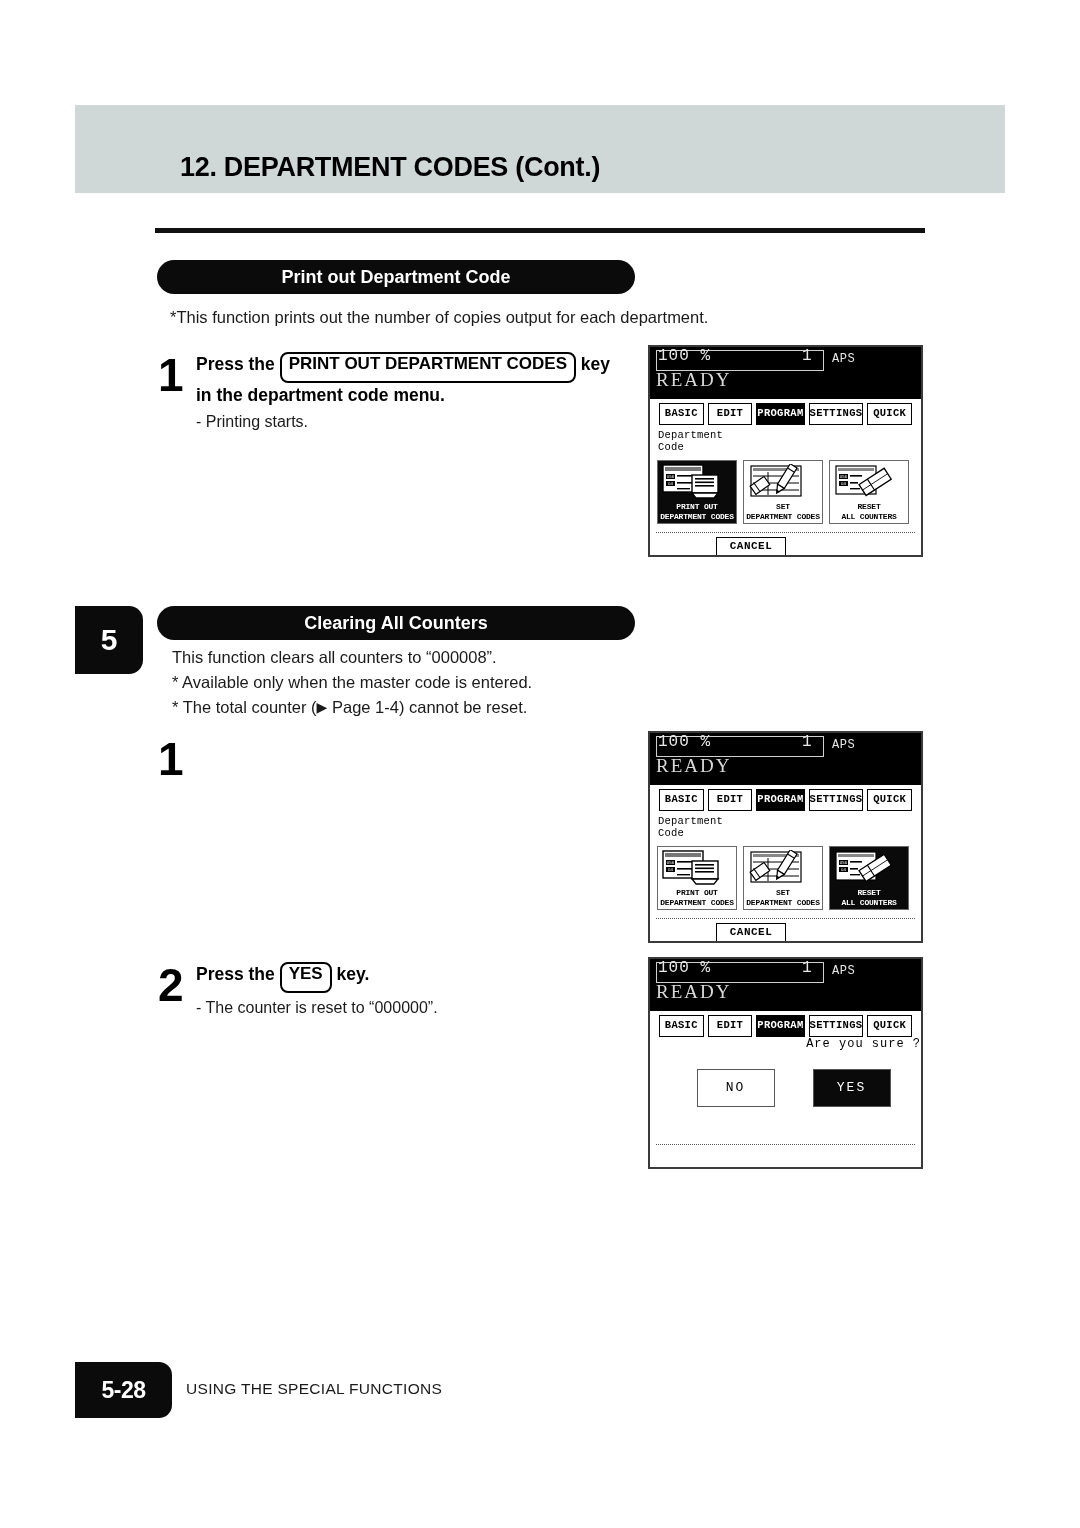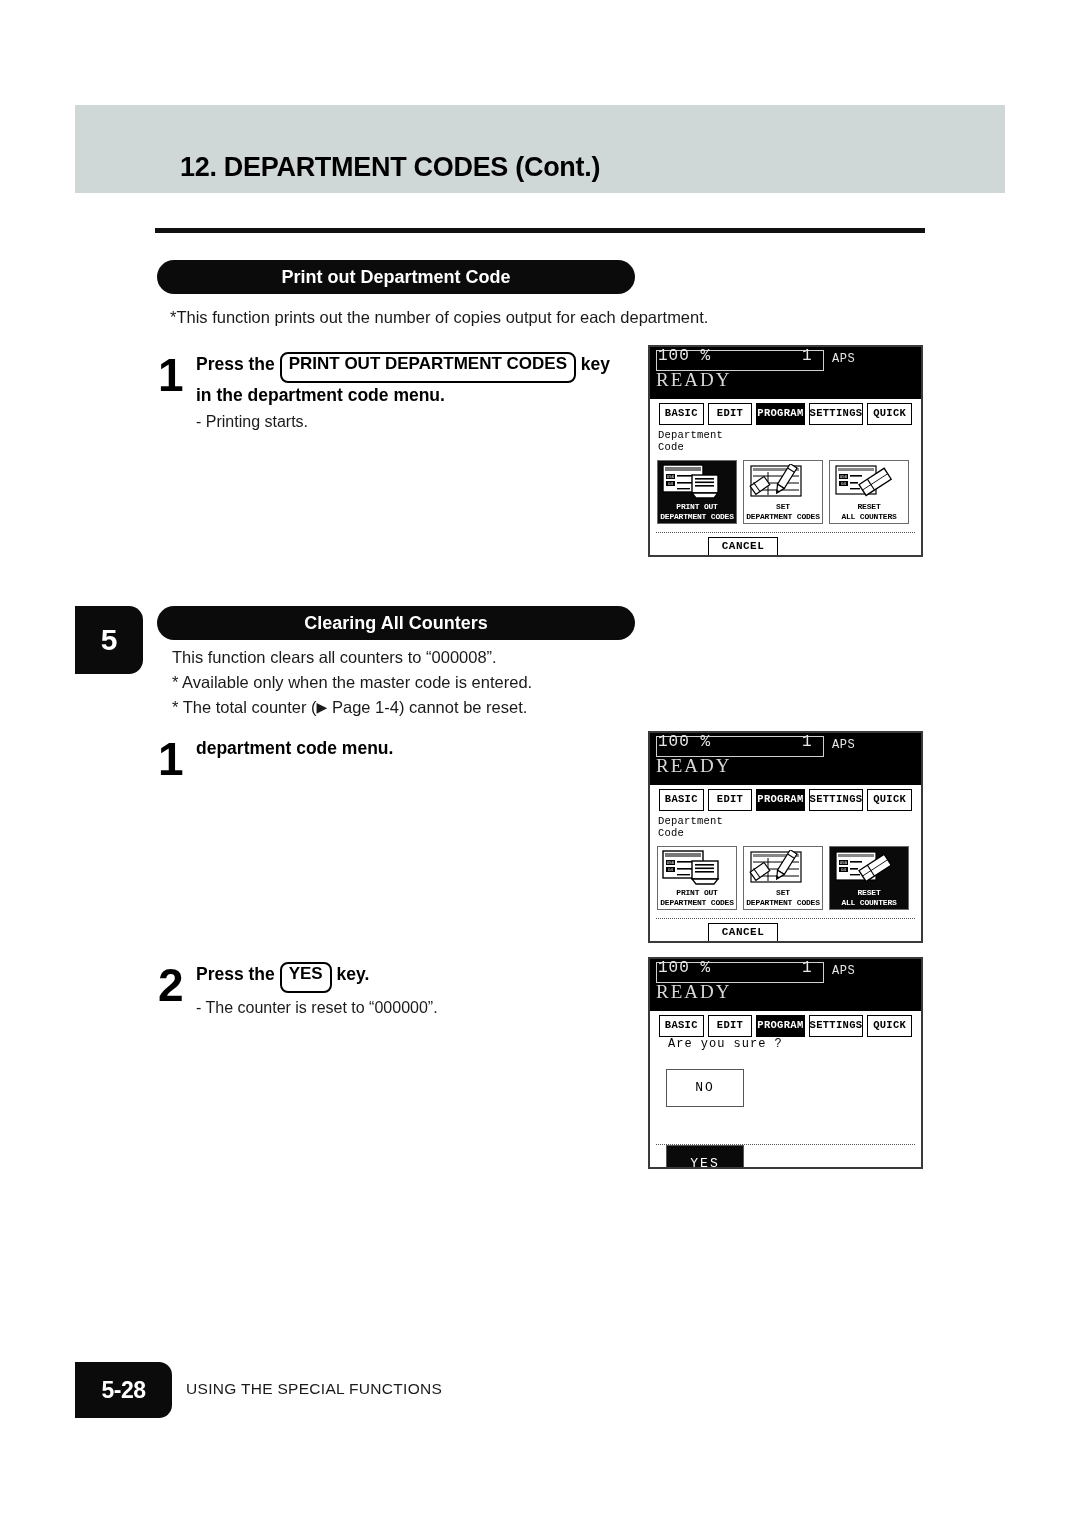--- a/index.html
+++ b/index.html
@@ -267,39 +267,38 @@
     box-sizing: border-box;
     width: 70px;
     height: 20px;
     text-align: center;
     font-size: 11px;
     font-weight: bold;
     line-height: 17px;
     letter-spacing: 0.5px;
     background: #fff;
     box-shadow: inset 0 0 0 1.5px #fff;
+    margin-left: 8px;
   }
 
   .lcd-confirm-msg {
     position: absolute;
     left: 10px; right: 0;
     top: 78px;
-    text-align: left;
+    text-align: right;
     font-size: 12px;
     letter-spacing: 1px;
-    margin-left: 8px;
   }
   .lcd-yn-row {
     position: absolute;
     left: 16px; right: 0;
     top: 110px;
     display: flex;
     justify-content: center;
     gap: 38px;
-    flex-direction: column;
   }
   .lcd-yn {
     width: 78px;
     height: 38px;
     border: 1.5px solid #555;
     box-sizing: border-box;
     text-align: center;
     font-size: 13px;
     line-height: 35px;
     letter-spacing: 2px;
@@ -465,21 +464,20 @@
   <span>5</span>
 </div>
 <div class="pill pill-b">Clearing All Counters</div>
 
 <div class="para" style="left:172px; top:645px;">This function clears all counters to “000008”.</div>
 <div class="para" style="left:172px; top:670px;">*  Available only when the master code is entered.</div>
 <div class="para" style="left:172px; top:695px;"><span>*  The total counter (</span><span class="arrow-glyph">▶</span><span> Page 1-4) cannot be reset.</span></div>
 
 <div class="step-num" style="left:158px; top:736px;">1</div>
 <div class="step-body" style="left:196px; top:736px;">
-  <div class="step-line">department code menu.</div>
 </div>
 
 <div class="lcd" id="lcd2" style="left:648px; top:731px; width:275px; height:212px;">
   <div class="lcd-status">
     <div class="lcd-ratio-box"></div>
     <div class="lcd-ratio">100  %</div>
     <div class="lcd-copies" style="right:auto; left:152px;">1</div>
     <div class="lcd-aps">APS</div>
     <div class="lcd-ready">READY</div>
   </div>

